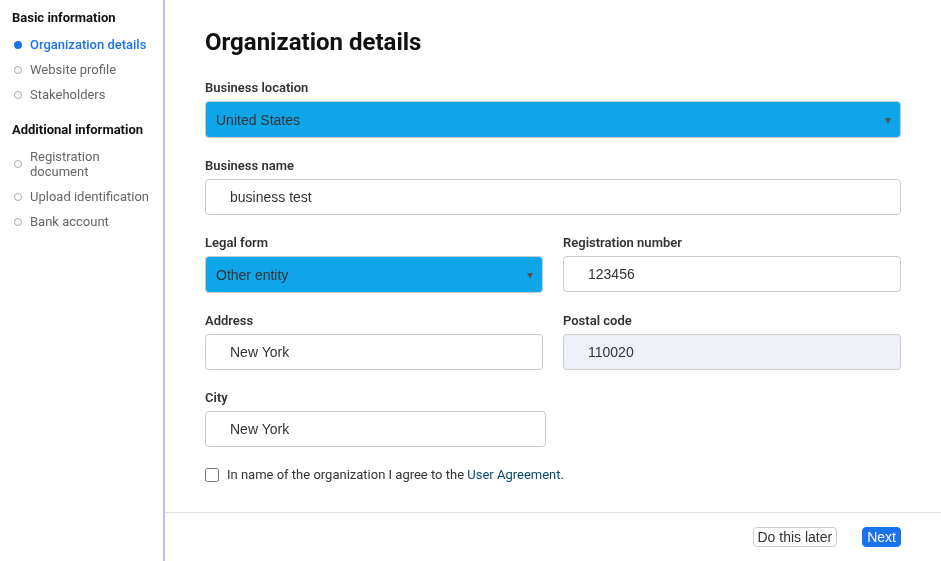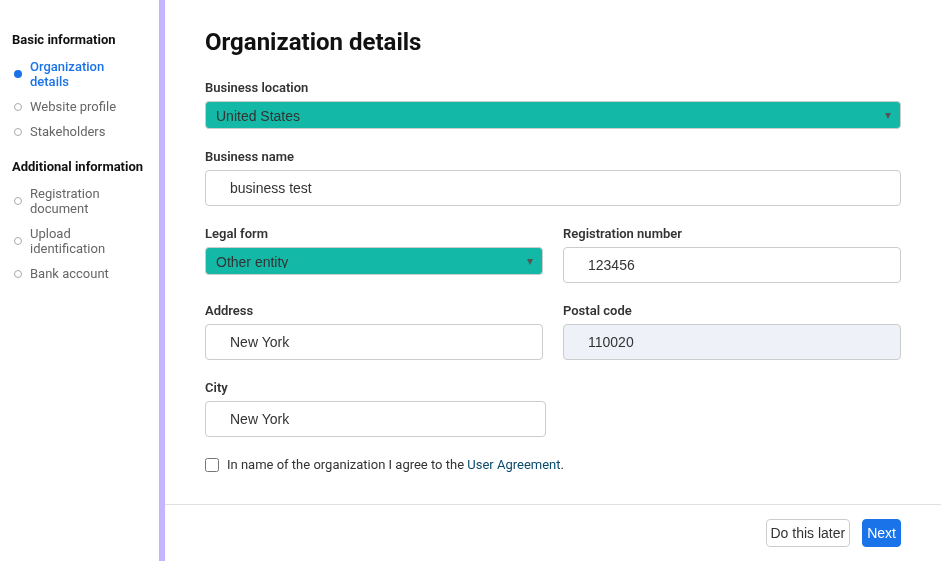--- a/index.html
+++ b/index.html
@@ -2,22 +2,22 @@
 <html><head>
   <meta charset="utf-8">
   <style>
     * { box-sizing: border-box; margin: 0; padding: 0; }
     body { font-family: -apple-system, BlinkMacSystemFont, 'Segoe UI', Roboto, sans-serif; font-size: 14px; color: #333; background: #fff; display: flex; height: 561px; width: 941px; overflow: hidden; }
 
     
     .sidebar {
       width: 165px;
       min-width: 165px;
-      border-right: 6px solid #c4b5fd;
-      padding: 32px 12px;
+      border-right: 2px solid #c4b5fd;
+      padding: 10px 12px;
       background: #fff;
     }
     .sidebar-section-title {
       font-weight: 700;
       font-size: 13px;
       color: #111;
       margin-bottom: 8px;
     }
     .sidebar-item {
       display: flex;
@@ -92,28 +92,28 @@
       font-size: 14px;
       color: #333;
       outline: none;
     }
     .form-select-wrapper {
       position: relative;
       width: 100%;
     }
     .form-select {
       width: 100%;
-      height: 28px;
+      height: 37px;
       border: 1px solid #ccc;
       border-radius: 4px;
       padding: 6px 32px 6px 10px;
       font-size: 14px;
       color: #333;
       appearance: none;
-      background: #14b8a6;
+      background: #0ea5e9;
       outline: none;
       cursor: pointer;
     }
     .select-chevron {
       position: absolute;
       right: 10px;
       top: 50%;
       transform: translateY(-50%);
       pointer-events: none;
       color: #555;
@@ -156,27 +156,28 @@
     
     .footer {
       border-top: 1px solid #e0e0e0;
       padding: 14px 40px;
       display: flex;
       justify-content: flex-end;
       gap: 12px;
       background: #fff;
     }
     .btn {
-      height: 28px;
+      height: 20px;
       border-radius: 4px;
       font-size: 14px;
       font-weight: 500;
       cursor: pointer;
       padding: 0 4px;
       border: 1px solid transparent;
+      margin-left: 13px;
     }
     .btn-secondary {
       background: #fff;
       border-color: #ccc;
       color: #333;
     }
     .btn-primary {
       background: #1a73e8;
       color: #fff;
       border-color: #1a73e8;

